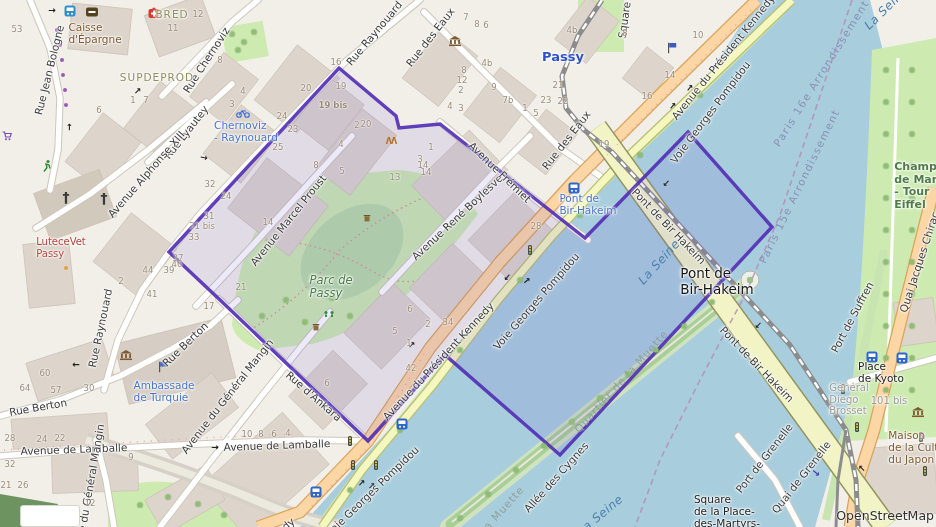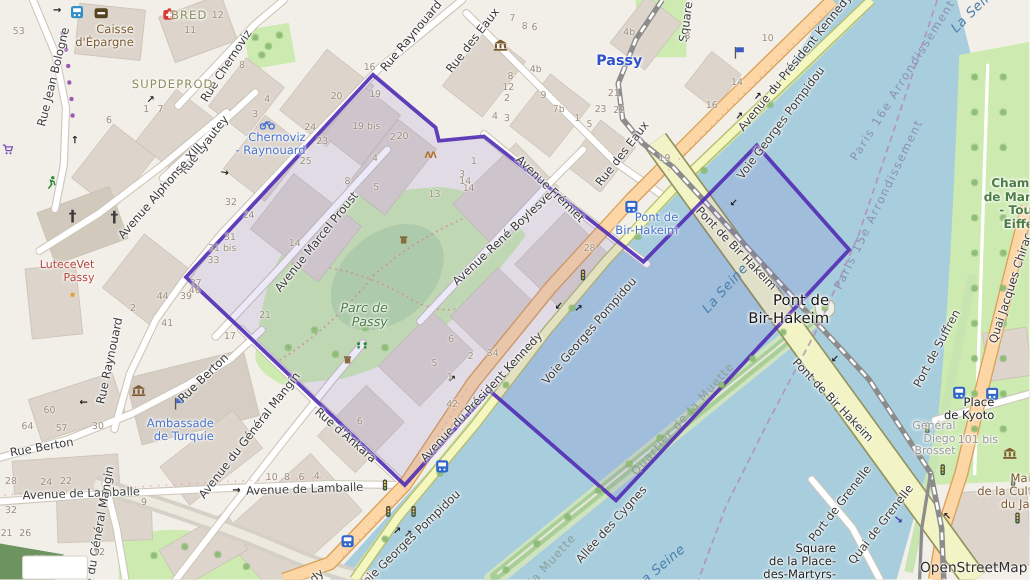--- a/index.html
+++ b/index.html
@@ -3,21 +3,21 @@
 <meta charset="utf-8">
 <style>
   html,body{margin:0;padding:0;background:#fff;}
   #map{position:relative;width:936px;height:527px;overflow:hidden;background:#f2efe9;
        font-family:"DejaVu Sans",sans-serif;}
   #map svg.base{position:absolute;left:0;top:0;}
   .layer{position:absolute;left:0;top:0;width:100%;height:100%;pointer-events:none;}
   .lbl{position:absolute;white-space:nowrap;transform:translate(-50%,-50%) rotate(var(--r,0deg));
        font-size:10.5px;color:#3b3b3b;
        text-shadow:0 0 2px #fff,0 0 2px #fff,0 0 3px #fff,0 0 4px #fff;}
-  .lbl div{text-align:right;line-height:1.15;}
+  .lbl div{text-align:left;line-height:1.15;}
   .c-street{color:#3b3b3b;}
   .c-water{font-style:italic;color:#4d80ae;font-size:12px;text-shadow:none;letter-spacing:.5px;}
   .c-admin{color:#8b90b5;font-size:10.5px;letter-spacing:1.5px;text-shadow:none;}
   .c-quartier{color:#8fa09a;font-size:10.5px;letter-spacing:1px;text-shadow:none;}
   .c-place{color:#151515;font-size:13.5px;}
   .c-place-sm{color:#222;font-size:10.5px;}
   .c-station{color:#2f52c8;font-weight:bold;font-size:13px;}
   .c-poi-blue{color:#4a73c9;font-size:10.5px;}
   .c-poi-red{color:#b5453c;font-size:10px;}
   .c-poi-brown{color:#7d5a2f;font-size:10.5px;}
@@ -525,21 +525,21 @@
       <div class="num" style="left: 232px; top: 104px;">3</div>
       <div class="num" style="left: 99px; top: 110px;">6</div>
       <div class="num" style="left: 133px; top: 100px;">1</div>
       <div class="num" style="left: 146px; top: 100px;">7</div>
       <div class="num" style="left: 306px; top: 88px;">20</div>
       <div class="num" style="left: 282px; top: 116px;">24</div>
       <div class="num" style="left: 293px; top: 129px;">23</div>
       <div class="num" style="left: 278px; top: 147px;">25</div>
       <div class="num" style="left: 336px; top: 62px;">16</div>
       <div class="num" style="left: 341px; top: 86px;">19</div>
-      <div class="num" style="left: 333px; top: 115px;">19 bis</div>
+      <div class="num" style="left: 333px; top: 105px; font-weight: bold;">19 bis</div>
       <div class="num" style="left: 466px; top: 17px;">7</div>
       <div class="num" style="left: 477px; top: 24px;">8</div>
       <div class="num" style="left: 486px; top: 25px;">6</div>
       <div class="num" style="left: 572px; top: 30px;">4b</div>
       <div class="num" style="left: 487px; top: 63px;">4b</div>
       <div class="num" style="left: 464px; top: 70px;">8</div>
       <div class="num" style="left: 462px; top: 80px;">12</div>
       <div class="num" style="left: 461px; top: 90px;">2</div>
       <div class="num" style="left: 494px; top: 87px;">9</div>
       <div class="num" style="left: 508px; top: 100px;">7b</div>

